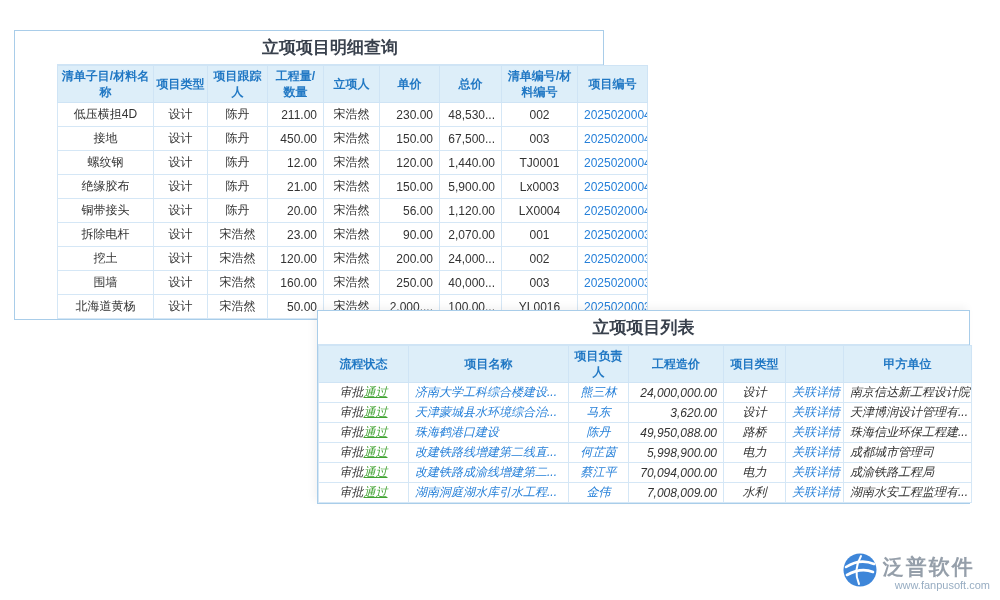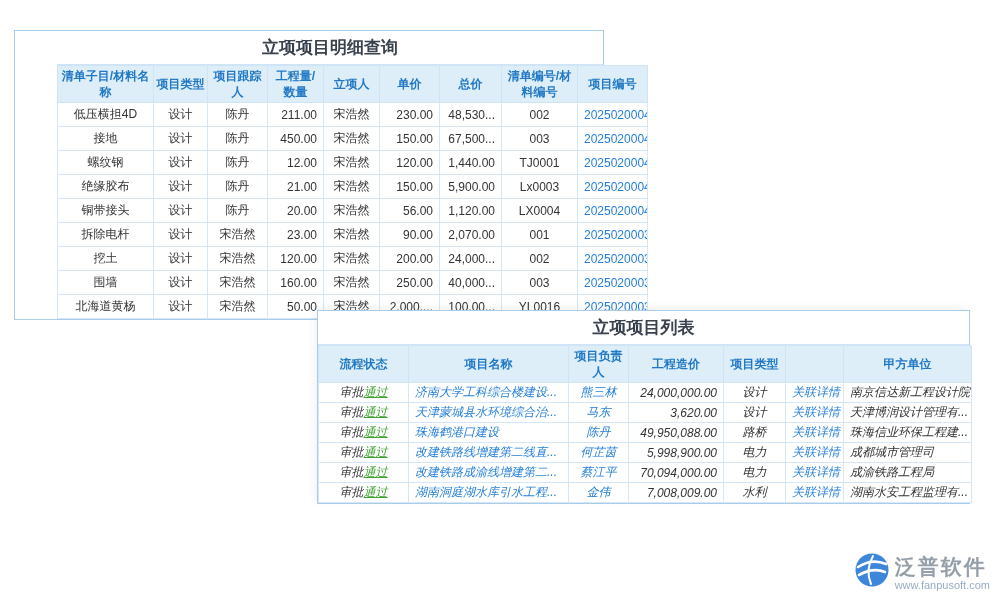--- a/index.html
+++ b/index.html
@@ -49,21 +49,21 @@
   .link { color:#2680d9; cursor:pointer; }
   .pass { color:#42a334; text-decoration:underline; cursor:pointer; }
   .status-prefix { color:#333333; }
   .watermark {
     position:absolute; right:10px; bottom:8px;
     display:flex; align-items:flex-end; gap:5px;
     z-index:20; opacity:0.92;
   }
   .wm-col { display:flex; flex-direction:column; line-height:1.15; }
   .wm-brand { font-size:21px; font-weight:bold; color:#8d97a3; letter-spacing:2px; }
-  .wm-url { font-size:11px; color:#8fa6bd; }
+  .wm-url { font-size:11px; color:#8fa6bd;margin-left:12px; }
 </style>
 </head>
 <body>
 
 <div class="panel" id="detail-panel">
   <div class="panel-title">立项项目明细查询</div>
   <table id="detail-table">
       <colgroup>
         <col style="width: 96px;">
         <col style="width: 54px;">

